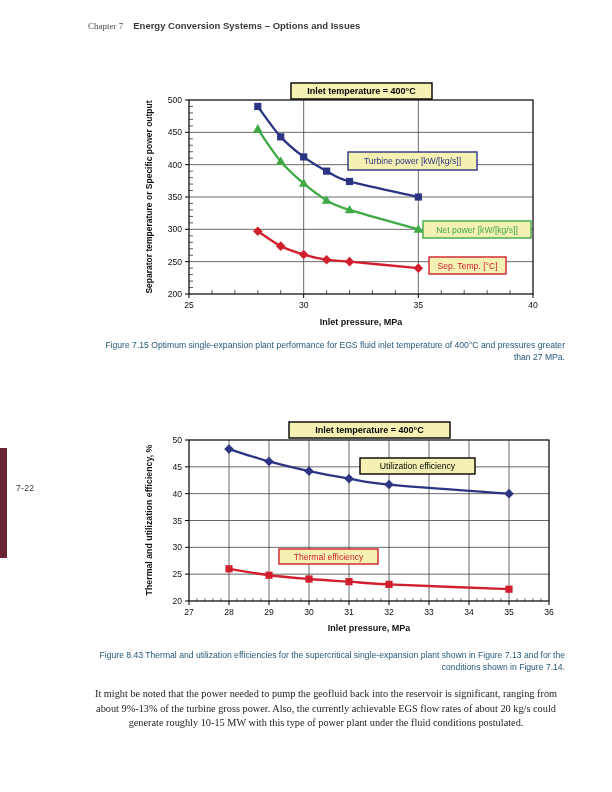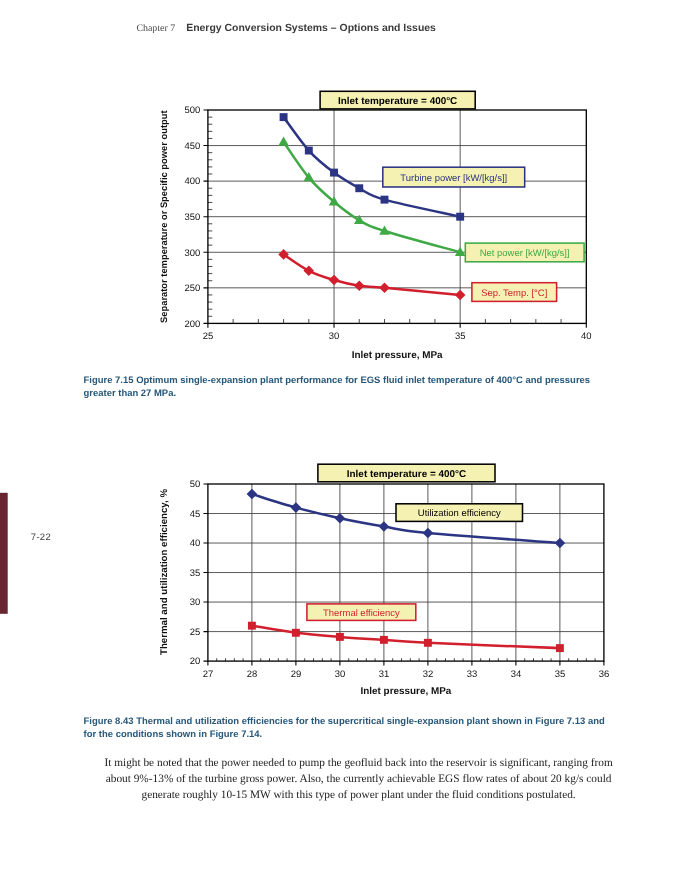--- a/index.html
+++ b/index.html
@@ -1,27 +1,27 @@
 <!DOCTYPE html>
 <html><head>
 <meta charset="utf-8">
 <style>
   html,body{margin:0;padding:0;background:#e8e8e8;}
   .page{position:relative;width:612px;height:792px;margin:0 auto;background:#ffffff;overflow:hidden;
         font-family:"Liberation Sans",sans-serif;}
   .header{position:absolute;left:88px;top:15px;white-space:nowrap;}
-  .chapter-label{font-family:"Liberation Serif",serif;font-size:9px;color:#4a4a4a;margin-left:36px;}
+  .chapter-label{font-family:"Liberation Serif",serif;font-size:9px;color:#4a4a4a;}
   .chapter-title{font-size:9.5px;font-weight:bold;color:#3a3a3a;margin-left:10px;}
   .side-bar{position:absolute;left:0;top:448px;width:7px;height:110px;background:#682430;}
-  .page-num{position:absolute;left:28px;top:483px;font-size:8.6px;color:#3b3b3b;letter-spacing:.3px;}
+  .page-num{position:absolute;left:16px;top:483px;font-size:8.6px;color:#3b3b3b;letter-spacing:.3px;}
   .chart{position:absolute;}
   #chart0{left:95px;top:75px;}
   #chart1{left:95px;top:415px;}
-  .caption{position:absolute;left:76px;width:476px;font-size:8.6px;font-weight:bold;
-           color:#27587a;line-height:11.6px;}
+  .caption{position:absolute;left:89px;width:476px;font-size:8.6px;font-weight:normal;
+           color:#27587a;line-height:11.6px;text-align:right;}
   #cap15{top:340px;}
   #cap16{top:650px;}
   .bodytext{position:absolute;left:89px;top:687px;width:474px;
             font-family:"Liberation Serif",serif;font-size:10.3px;line-height:14.6px;color:#1d1d1d;text-align:center;}
   svg text{font-family:"Liberation Sans",sans-serif;}
 </style>
 </head>
 <body>
 
 <div class="page">

